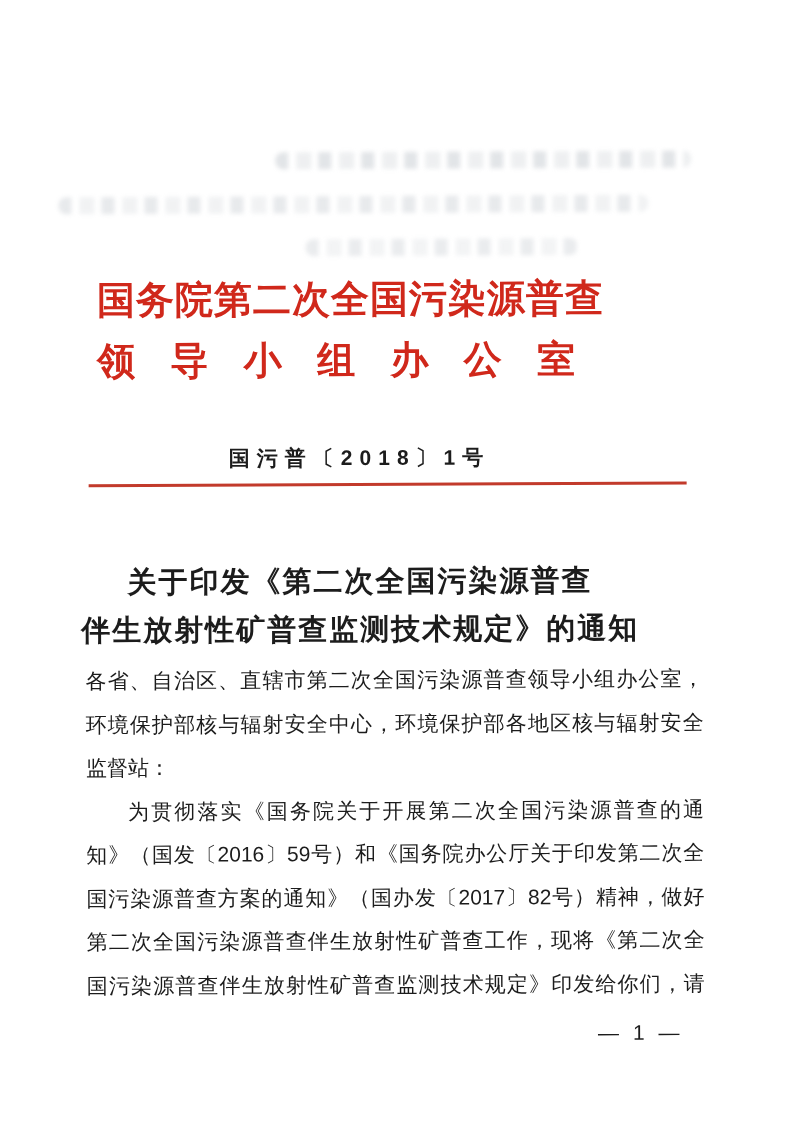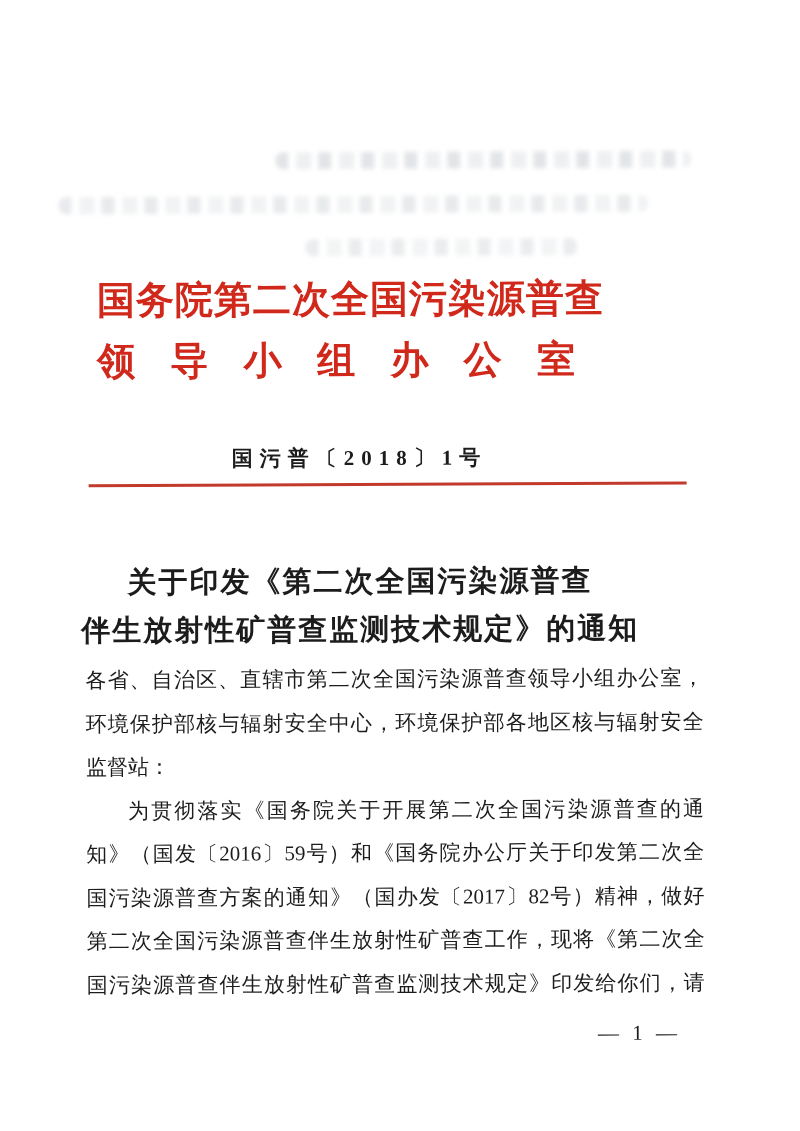--- a/index.html
+++ b/index.html
@@ -6,21 +6,21 @@
     margin: 0;
     padding: 0;
     background: #ffffff;
   }
   .page {
     position: relative;
     width: 720px;
     height: 1131px;
     background: #ffffff;
     overflow: hidden;
-    font-family: Liberation Serif, serif;
+    font-family: Liberation Sans, sans-serif;
     color: #1c1c1c;
   }
   .sheet {
     position: absolute;
     inset: 0;
     transform: rotate(-0.25deg);
     transform-origin: 50% 50%;
   }
 
   

